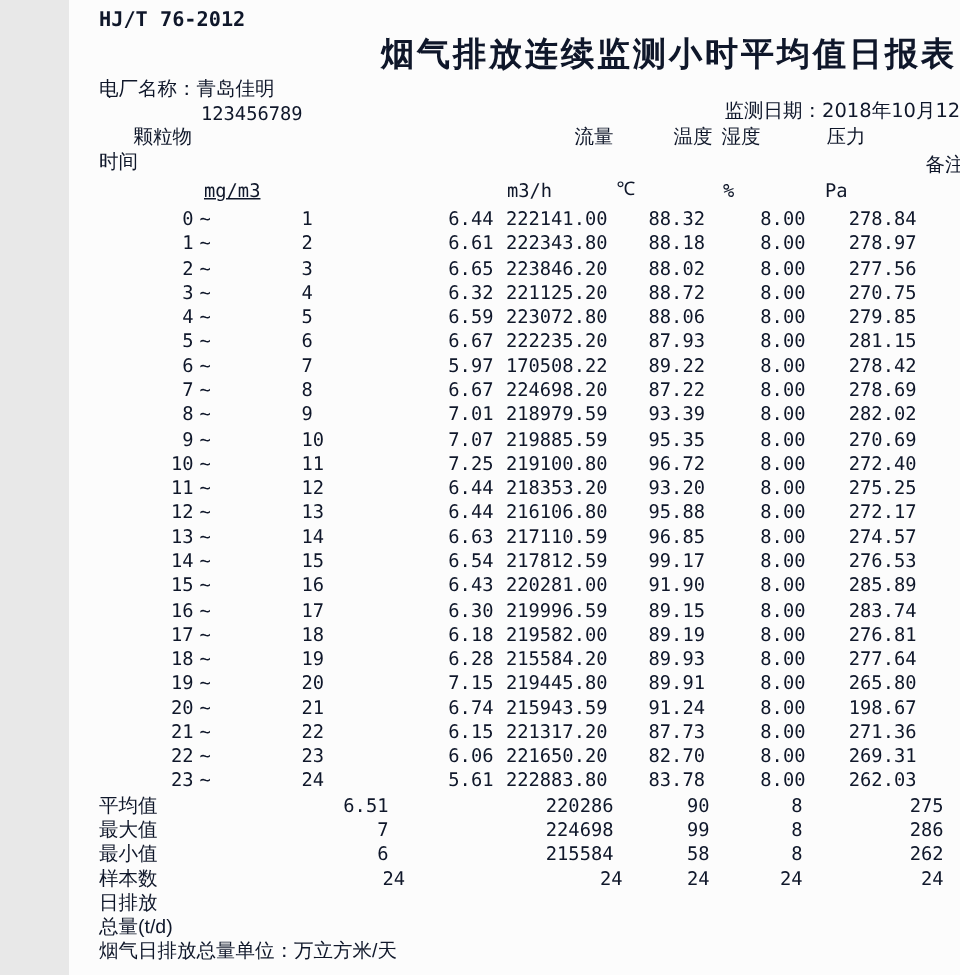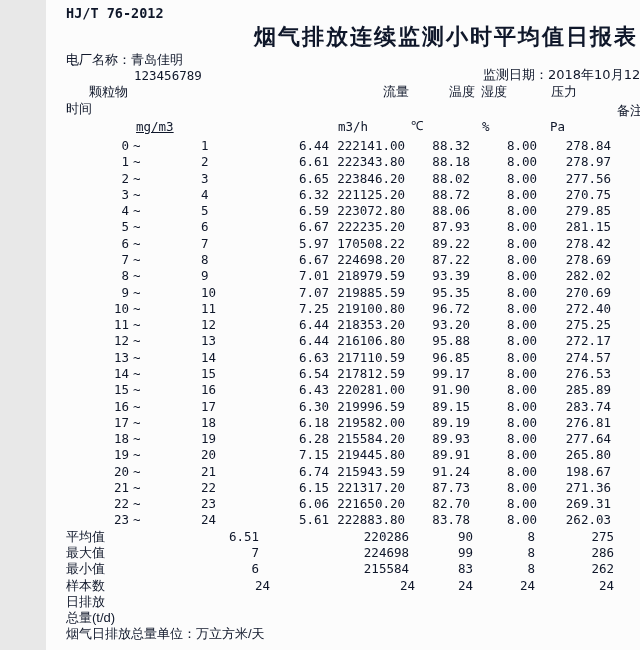--- a/index.html
+++ b/index.html
@@ -52,21 +52,21 @@
   .pm { right:357px; }
   .fl { right:281px; }
   .tp { right:216px; }
   .hm { right:149px; }
   .pr { right:75px; }
   
   .pm2 { right:427px; }
   .fl2 { right:277px; }
   .tp2 { right:213px; }
   .hm2 { right:151px; }
-  .pr2 { right:72px; }
+  .pr2 { right:57px; }
   .smp .pm2 { right:416px; }
   .smp .fl2 { right:271px; }
 </style>
 </head>
 <body>
 
 <div class="page">
 
   <div class="abs std-no">HJ/T 76-2012</div>
   <div class="abs title cjk">烟气排放连续监测小时平均值日报表</div>
@@ -373,21 +373,21 @@
       <span class="fl2">224698</span>
       <span class="tp2">99</span>
       <span class="hm2">8</span>
       <span class="pr2">286</span>
     </div>
 
     <div class="r">
       <span class="lbl">最小值</span>
       <span class="pm2">6</span>
       <span class="fl2">215584</span>
-      <span class="tp2">83</span>
+      <span class="tp2">58</span>
       <span class="hm2">8</span>
       <span class="pr2">262</span>
     </div>
 
     <div class="r smp">
       <span class="lbl">样本数</span>
       <span class="pm2">24</span>
       <span class="fl2">24</span>
       <span class="tp2">24</span>
       <span class="hm2">24</span>

